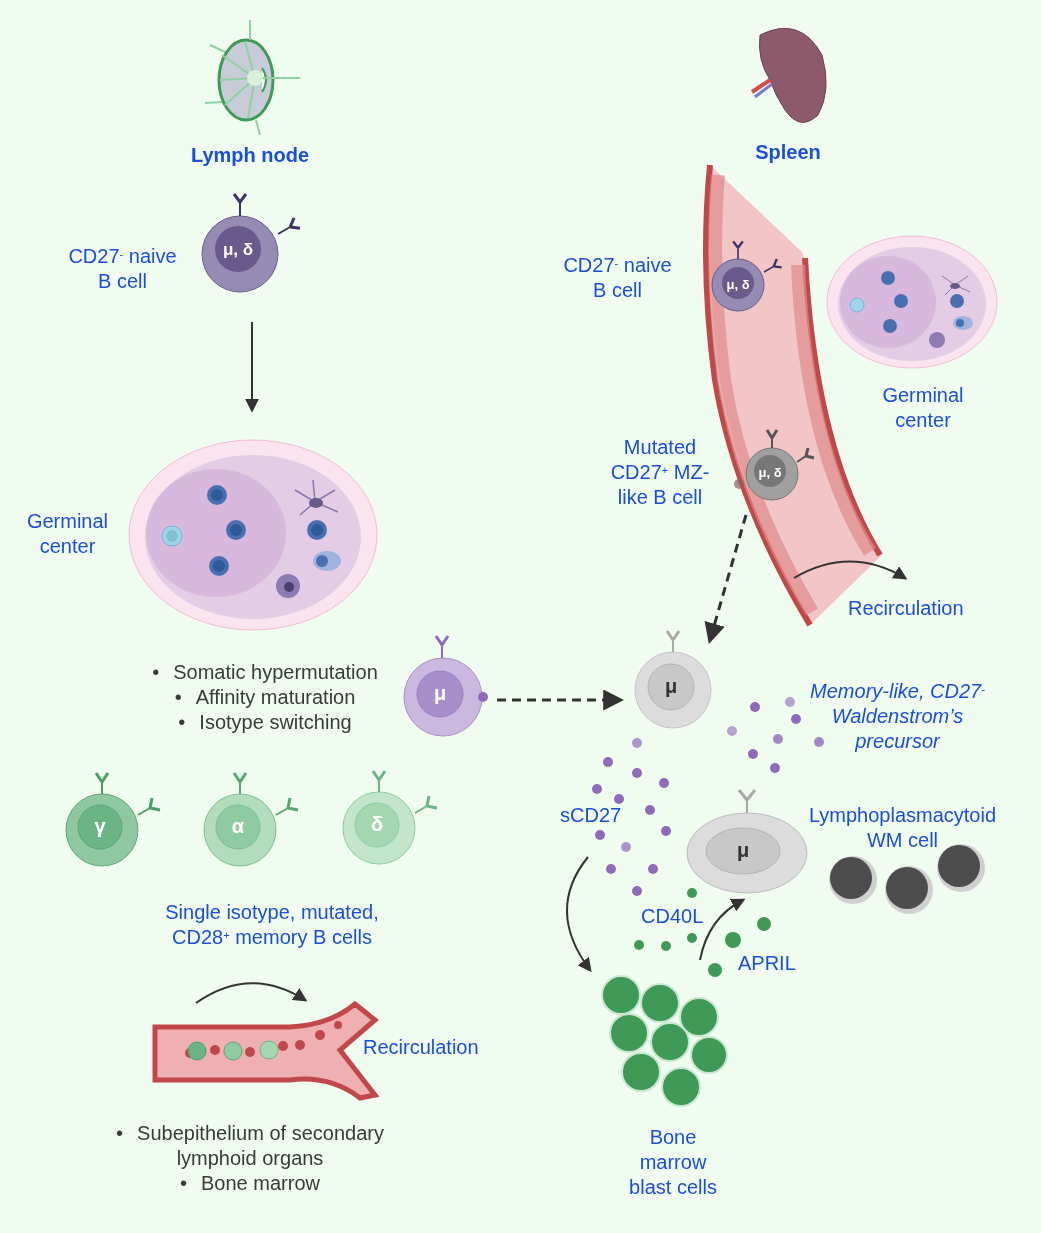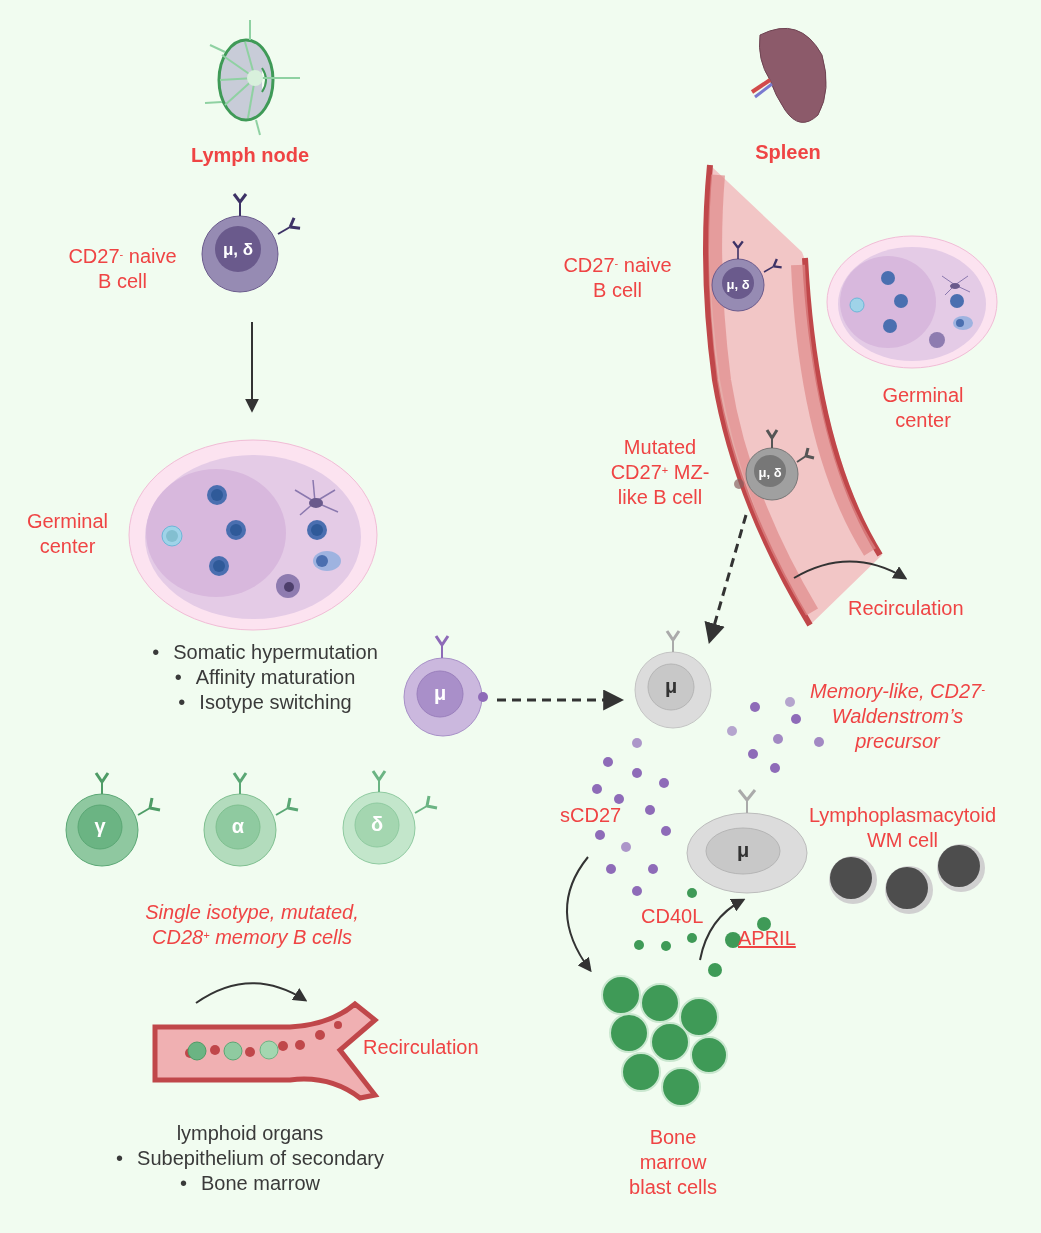--- a/index.html
+++ b/index.html
@@ -1,18 +1,18 @@
 <!DOCTYPE html>
 <html><head>
 <meta charset="utf-8">
 <style>
   html, body { margin:0; padding:0; }
   body { width:1041px; height:1233px; background:#f1fcf0; position:relative; overflow:hidden;
          font-family:"Liberation Sans", sans-serif; color:#333; }
-  .lbl { position:absolute; text-align:center; font-size:20px; line-height:25px; color:#ef4444; white-space:nowrap; }
+  .lbl { position:absolute; text-align:center; font-size:20px; line-height:25px; color:#1d4ed8; white-space:nowrap; }
   .bold { font-weight:bold; }
   .ul { position:absolute; font-size:20px; line-height:25px; color:#3a3a3a; text-align:center; }
   .ul .li { display:block; white-space:nowrap; }
   .ul .li::before { content:"•"; margin-right:14px; }
   .ul .li.cont::before { content:""; margin:0; }
   svg.art { position:absolute; left:0; top:0; }
   sup { font-size:11px; vertical-align:top; position:relative; top:-2px; }
 </style>
 </head>
 <body>
@@ -270,42 +270,42 @@
   <span>CD27</span><sup>-</sup><span> naive</span><br>
   <span>B cell</span>
 </div>
 <div class="lbl bold" style="left:210px; top:237px; width:56px; color:#fff; font-size:17px;">μ, δ</div>
 
 <div class="lbl" style="left:10px; top:509px; width:115px;">
   <span>Germinal</span><br>
   <span>center</span>
 </div>
 
-<div class="ul" style="left:130px; top:640px; width:270px;text-align:center;">
+<div class="ul" style="left:130px; top:660px; width:270px;text-align:center;">
   <span class="li">Somatic hypermutation</span>
   <span class="li">Affinity maturation</span>
   <span class="li">Isotype switching</span>
 </div>
 
 <div class="lbl bold" style="left:420px; top:681px; width:40px; color:#fff;">μ</div>
 
 <div class="lbl bold" style="left:80px; top:814px; width:40px; color:#fff;">γ</div>
 <div class="lbl bold" style="left:218px; top:814px; width:40px; color:#fff;">α</div>
 <div class="lbl bold" style="left:357px; top:812px; width:40px; color:#fff;">δ</div>
 
-<div class="lbl" style="left:102px; top:900px; width:300px;font-style:italic;">
+<div class="lbl" style="left:122px; top:900px; width:300px;">
   <span>Single isotype, mutated,</span><br>
   <span>CD28</span><sup>+</sup><span> memory B cells</span>
 </div>
 
 <div class="lbl" style="left:363px; top:1035px;">Recirculation</div>
 
 <div class="ul" style="left:90px; top:1121px; width:320px;">
+  <span class="li">Subepithelium of secondary</span>
   <span class="li cont">lymphoid organs</span>
-  <span class="li">Subepithelium of secondary</span>
   <span class="li">Bone marrow</span>
 </div>
 
 <div class="lbl bold" style="left:728px; top:140px; width:120px;">Spleen</div>
 
 <div class="lbl" style="left:540px; top:253px; width:155px;">
   <span>CD27</span><sup>-</sup><span> naive</span><br>
   <span>B cell</span>
 </div>
 <div class="lbl bold" style="left:716px; top:272px; width:44px; color:#fff; font-size:13px;">μ, δ</div>
@@ -335,19 +335,19 @@
 <div class="lbl" style="left:560px; top:803px;">sCD27</div>
 
 <div class="lbl bold" style="left:723px; top:838px; width:40px; color:#333;">μ</div>
 
 <div class="lbl" style="left:795px; top:803px; width:215px;">
   <span>Lymphoplasmacytoid</span><br>
   <span>WM cell</span>
 </div>
 
 <div class="lbl" style="left:641px; top:904px;">CD40L</div>
-<div class="lbl" style="left:738px; top:926px;text-decoration:underline;">APRIL</div>
+<div class="lbl" style="left:738px; top:951px;">APRIL</div>
 
 <div class="lbl" style="left:613px; top:1125px; width:120px;">
   <span>Bone</span><br>
   <span>marrow</span><br>
   <span>blast cells</span>
 </div>
 
 </body></html>

